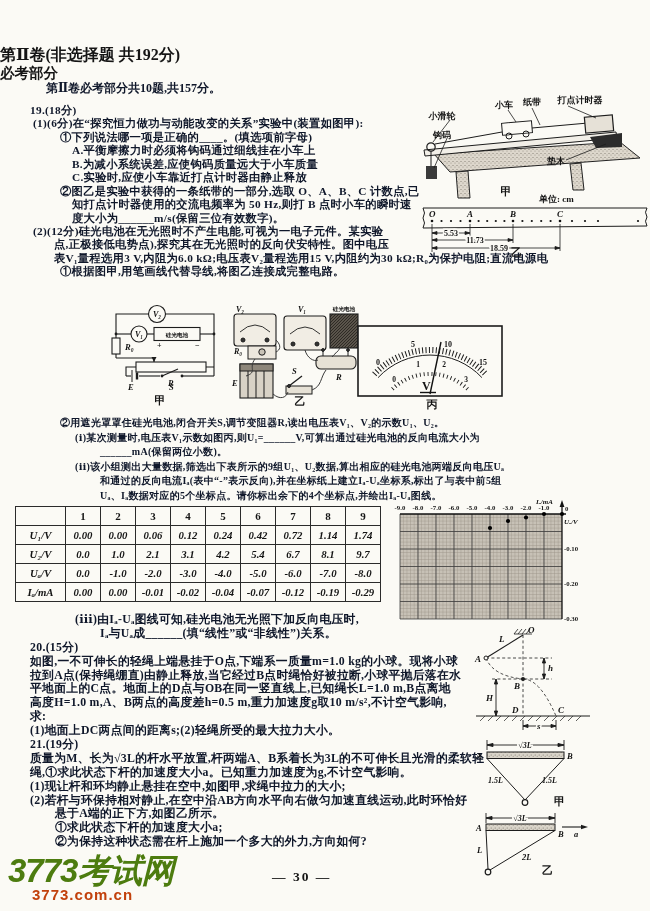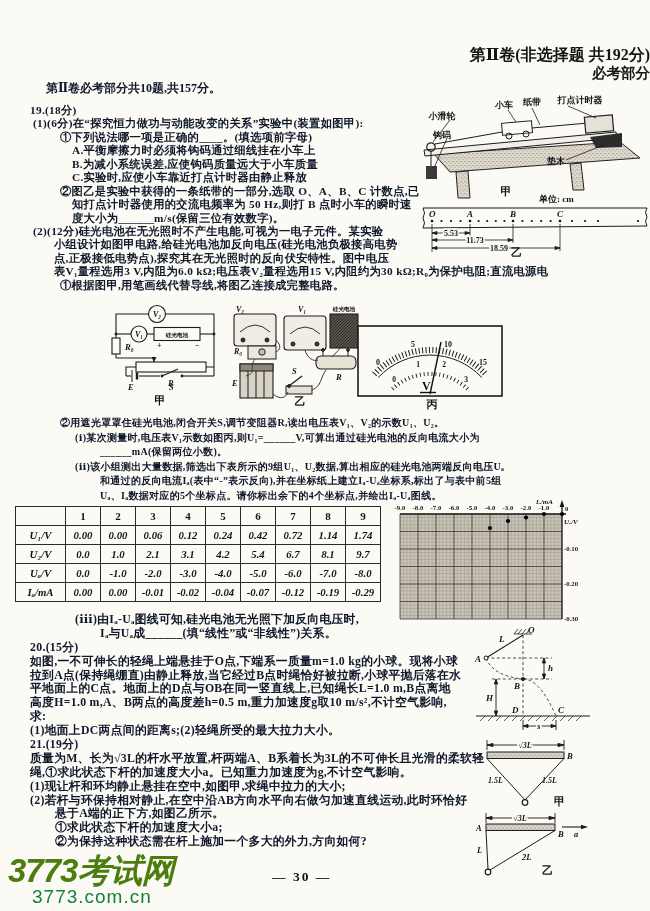--- a/index.html
+++ b/index.html
@@ -1,37 +1,37 @@
 <!DOCTYPE html>
 <html><head>
 <meta charset="utf-8">
 <style>
   *{margin:0;padding:0;box-sizing:border-box}
   html,body{background:#777}
   .page{position:relative;width:650px;height:911px;margin:0 auto;background:#fbfaf5;
         font-family:"Liberation Serif","DejaVu Serif",serif;color:#151515;overflow:hidden}
   .abs{position:absolute}
-  .ttl{left:0;right:0;text-align:right;font-weight:bold;white-space:nowrap}
+  .ttl{left:0;right:0;text-align:left;font-weight:bold;white-space:nowrap}
   .grp{position:absolute}
   .line{white-space:nowrap;font-weight:600;color:#0f172a}
   .g19 .line{font-size:11.3px;height:13.45px;line-height:13.45px;letter-spacing:.3px}
   .gs2 .line{font-size:10px;height:14.6px;line-height:14.6px;letter-spacing:.3px}
   .gb3 .line{font-size:11.8px;height:13.9px;line-height:13.9px;letter-spacing:.3px}
   .dtable{position:absolute;left:15px;top:506px;border-collapse:collapse;background:#fbfaf5}
   .dtable td{border:1.3px solid #2b2b2b;width:35px;height:19px;text-align:center;
              font-size:10.8px;font-weight:600;padding:0 1px;font-style:italic}
   .dtable td:first-child{width:50px}
   .dtable tr.hdr td{font-style:normal;font-weight:bold;font-size:11px}
   svg .ft{font-family:"Liberation Serif","DejaVu Serif",serif;font-weight:600;fill:#141414}
   svg .it{font-style:italic}
   .halo{stroke:#fbfaf5;stroke-width:3px;paint-order:stroke}
   .logo{font-family:"Liberation Sans","DejaVu Sans",sans-serif;font-style:italic;font-weight:900;
         font-size:33px;color:#4d7c0f;letter-spacing:-1px;white-space:nowrap}
-  .logourl{font-family:"Liberation Sans","DejaVu Sans",sans-serif;font-weight:normal;
-        font-size:19px;color:#15803d;letter-spacing:1px;white-space:nowrap}
+  .logourl{font-family:"Liberation Sans","DejaVu Sans",sans-serif;font-weight:bold;
+        font-size:15px;color:#c2410c;letter-spacing:1px;white-space:nowrap}
   .pageno{font-size:13.5px;font-weight:600;letter-spacing:2px;white-space:nowrap}
 </style>
 </head>
 <body>
 
 <div class="page">
 
   <div class="abs ttl" style="top:45px;font-size:16px">第Ⅱ卷(非选择题 共192分)</div>
   <div class="abs ttl" style="top:64px;font-size:14.5px">必考部分</div>
   <div class="abs line" style="left:46px;top:80px;font-size:12px;font-weight:bold">第Ⅱ卷必考部分共10题,共157分。</div>
@@ -40,21 +40,20 @@
     <div class="line" style="padding-left:2px">19.(18分)</div>
     <div class="line" style="padding-left:5px">(1)(6分)在“探究恒力做功与动能改变的关系”实验中(装置如图甲):</div>
     <div class="line" style="padding-left:32px">①下列说法哪一项是正确的____。(填选项前字母)</div>
     <div class="line" style="padding-left:44px">A.平衡摩擦力时必须将钩码通过细线挂在小车上</div>
     <div class="line" style="padding-left:44px">B.为减小系统误差,应使钩码质量远大于小车质量</div>
     <div class="line" style="padding-left:44px">C.实验时,应使小车靠近打点计时器由静止释放</div>
     <div class="line" style="padding-left:32px">②图乙是实验中获得的一条纸带的一部分,选取 O、A、B、C 计数点,已</div>
     <div class="line" style="padding-left:44px">知打点计时器使用的交流电频率为 50 Hz,则打 B 点时小车的瞬时速</div>
     <div class="line" style="padding-left:44px">度大小为______m/s(保留三位有效数字)。</div>
     <div class="line" style="padding-left:5px">(2)(12分)硅光电池在无光照时不产生电能,可视为一电子元件。某实验</div>
-    <div class="line" style="padding-left:26px">小组设计如图甲电路,给硅光电池加反向电压(硅光电池负极接高电势</div>
     <div class="line" style="padding-left:26px">点,正极接低电势点),探究其在无光照时的反向伏安特性。图中电压</div>
     <div class="line" style="padding-left:26px">表V₁量程选用3 V,内阻为6.0 kΩ;电压表V₂量程选用15 V,内阻约为30 kΩ;R₀为保护电阻;直流电源电</div>
     <div class="line" style="padding-left:32px">①根据图甲,用笔画线代替导线,将图乙连接成完整电路。</div>
   </div>
 
   <svg class="abs" style="left:420px;top:92px" width="228" height="108" viewBox="0 0 228 108">
     <defs>
       <pattern id="spk" width="4" height="4" patternUnits="userSpaceOnUse">
         <rect width="4" height="4" fill="#ddd7cc"></rect>
         <circle cx="1" cy="1.5" r="0.55" fill="#7d766b"></circle>

